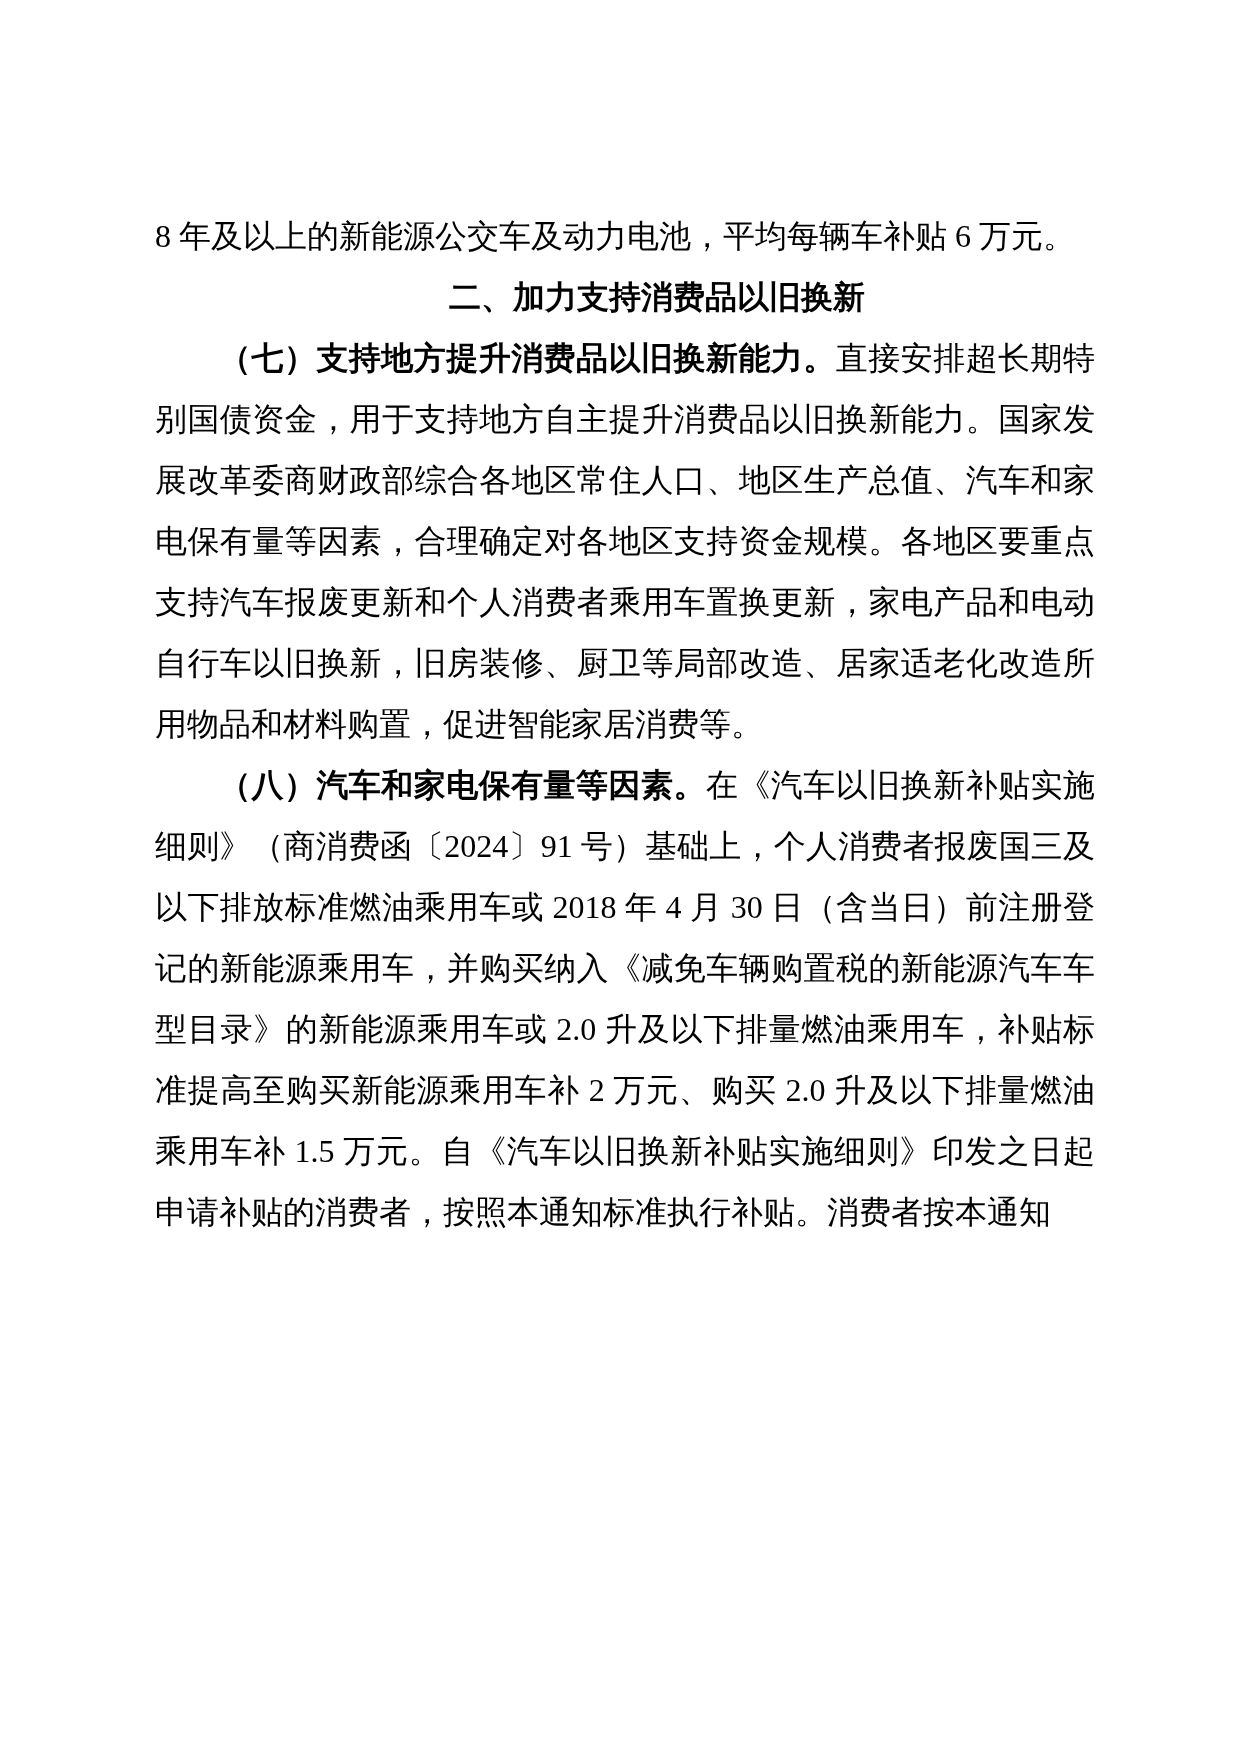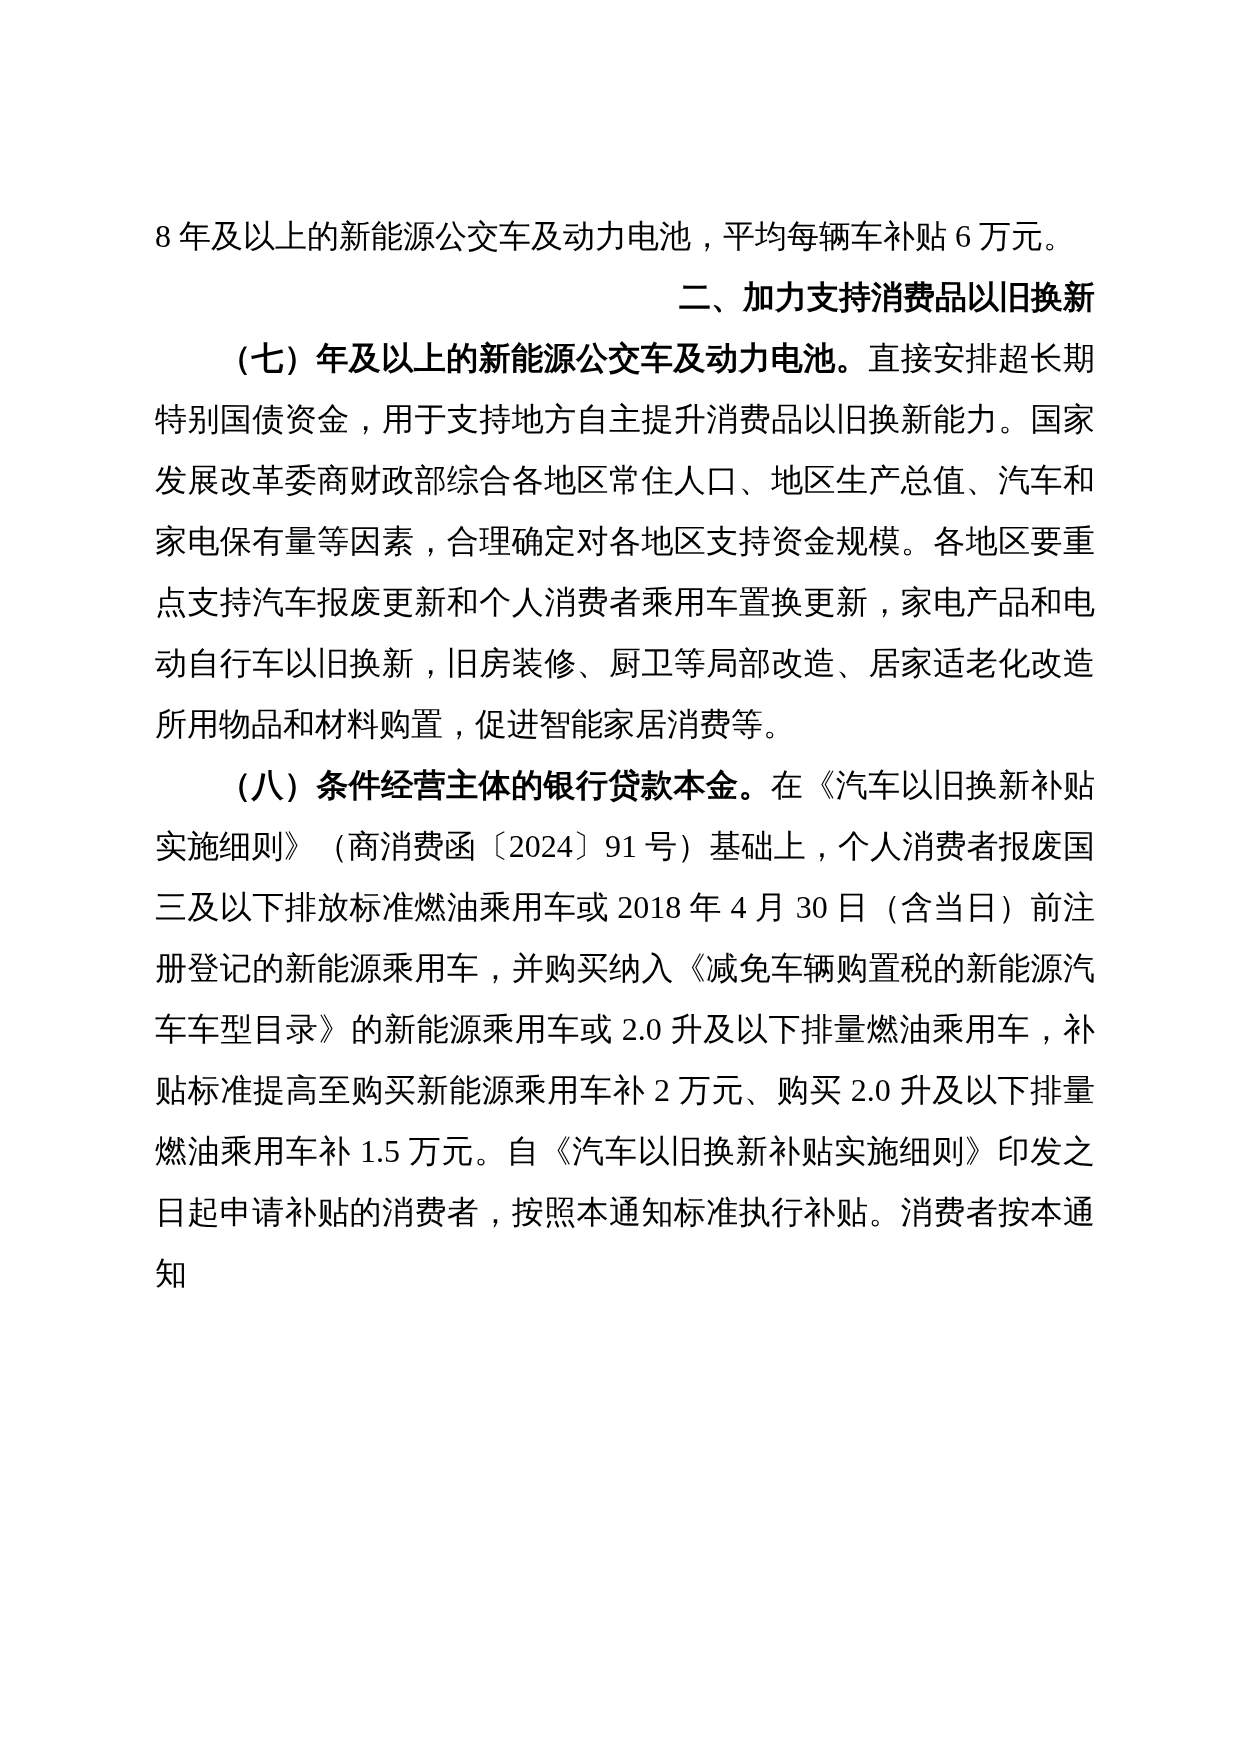--- a/index.html
+++ b/index.html
@@ -41,33 +41,33 @@
   .lead {
     font-weight: 700;
   }
   .heading {
     margin: 0;
     font-family: "Liberation Sans", "DejaVu Sans", sans-serif;
     font-size: 32px;
     line-height: 61px;
     font-weight: 700;
     text-indent: 2em;
-    text-align: right;
+    text-align: center;
     color: #000000;
   }
 </style>
 </head>
 <body>
 
 <div class="page">
   <div class="content">
 
     <p class="para">8 年及以上的新能源公交车及动力电池，平均每辆车补贴 6 万元。</p>
 
 
     <h2 class="heading">二、加力支持消费品以旧换新</h2>
 
-    <p class="para indent"><span class="lead">（七）年及以上的新能源公交车及动力电池。</span><span>直接安排超长期特别国债资金，用于支持地方自主提升消费品以旧换新能力。国家发展改革委商财政部综合各地区常住人口、地区生产总值、汽车和家电保有量等因素，合理确定对各地区支持资金规模。各地区要重点支持汽车报废更新和个人消费者乘用车置换更新，家电产品和电动自行车以旧换新，旧房装修、厨卫等局部改造、居家适老化改造所用物品和材料购置，促进智能家居消费等。</span></p>
+    <p class="para indent"><span class="lead">（七）支持地方提升消费品以旧换新能力。</span><span>直接安排超长期特别国债资金，用于支持地方自主提升消费品以旧换新能力。国家发展改革委商财政部综合各地区常住人口、地区生产总值、汽车和家电保有量等因素，合理确定对各地区支持资金规模。各地区要重点支持汽车报废更新和个人消费者乘用车置换更新，家电产品和电动自行车以旧换新，旧房装修、厨卫等局部改造、居家适老化改造所用物品和材料购置，促进智能家居消费等。</span></p>
 
-    <p class="para indent"><span class="lead">（八）条件经营主体的银行贷款本金。</span><span>在《汽车以旧换新补贴实施细则》（商消费函〔2024〕91 号）基础上，个人消费者报废国三及以下排放标准燃油乘用车或 2018 年 4 月 30 日（含当日）前注册登记的新能源乘用车，并购买纳入《减免车辆购置税的新能源汽车车型目录》的新能源乘用车或 2.0 升及以下排量燃油乘用车，补贴标准提高至购买新能源乘用车补 2 万元、购买 2.0 升及以下排量燃油乘用车补 1.5 万元。自《汽车以旧换新补贴实施细则》印发之日起申请补贴的消费者，按照本通知标准执行补贴。消费者按本通知</span></p>
+    <p class="para indent"><span class="lead">（八）汽车和家电保有量等因素。</span><span>在《汽车以旧换新补贴实施细则》（商消费函〔2024〕91 号）基础上，个人消费者报废国三及以下排放标准燃油乘用车或 2018 年 4 月 30 日（含当日）前注册登记的新能源乘用车，并购买纳入《减免车辆购置税的新能源汽车车型目录》的新能源乘用车或 2.0 升及以下排量燃油乘用车，补贴标准提高至购买新能源乘用车补 2 万元、购买 2.0 升及以下排量燃油乘用车补 1.5 万元。自《汽车以旧换新补贴实施细则》印发之日起申请补贴的消费者，按照本通知标准执行补贴。消费者按本通知</span></p>
 
   </div>
 </div>
 
 </body></html>

